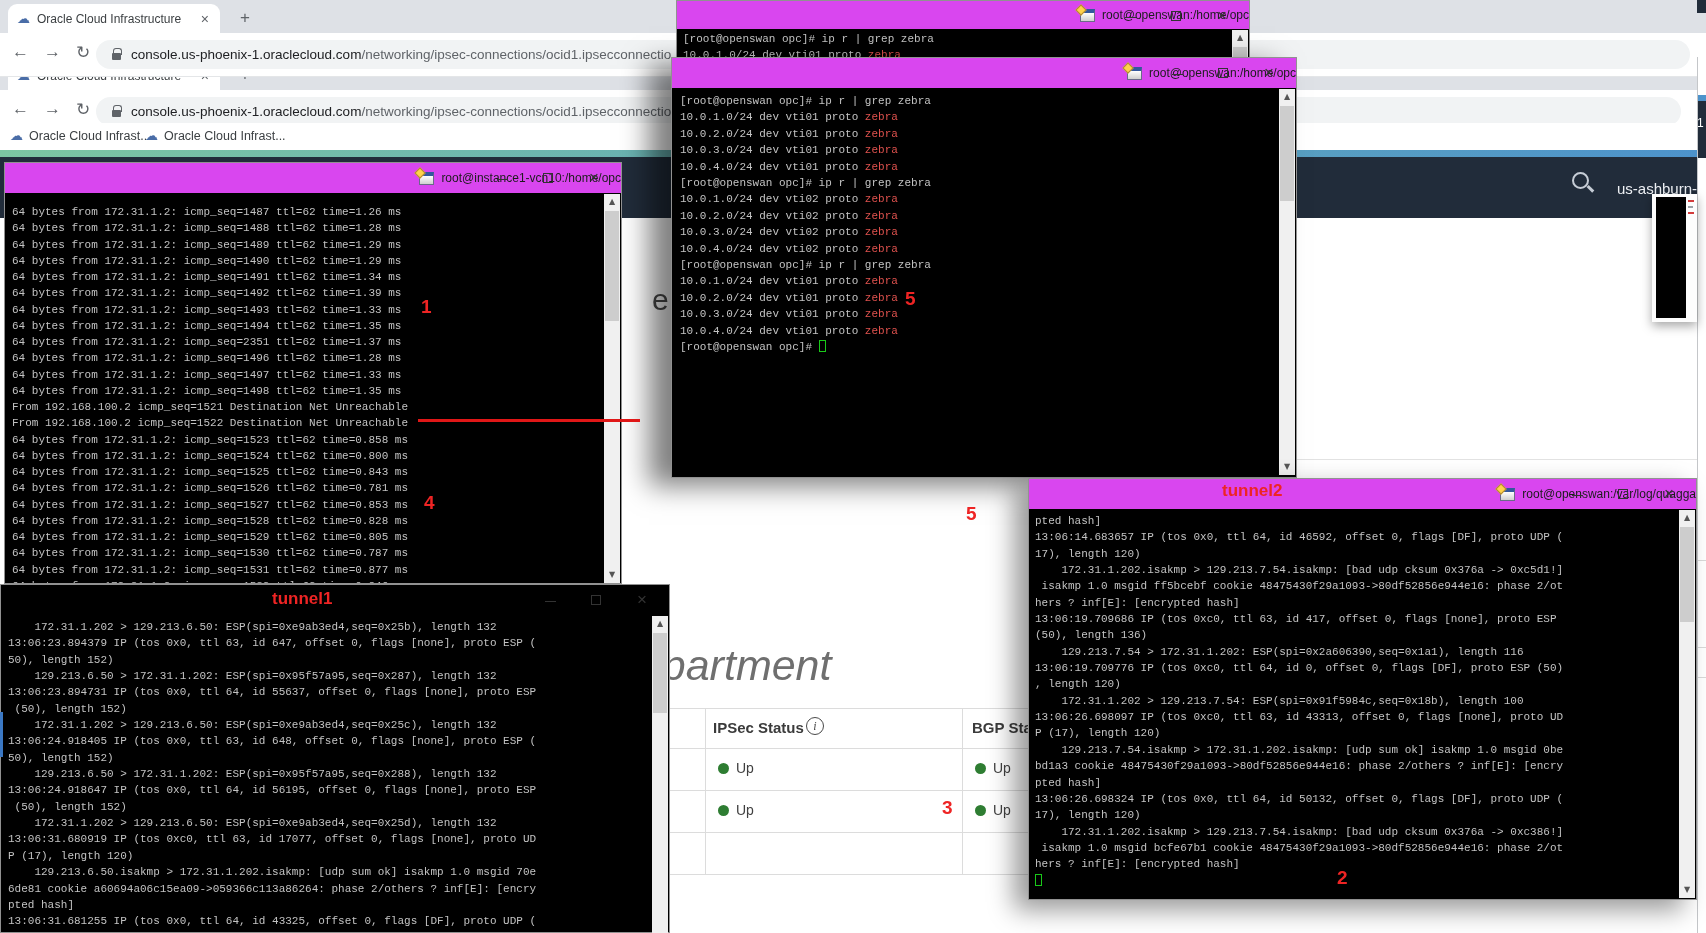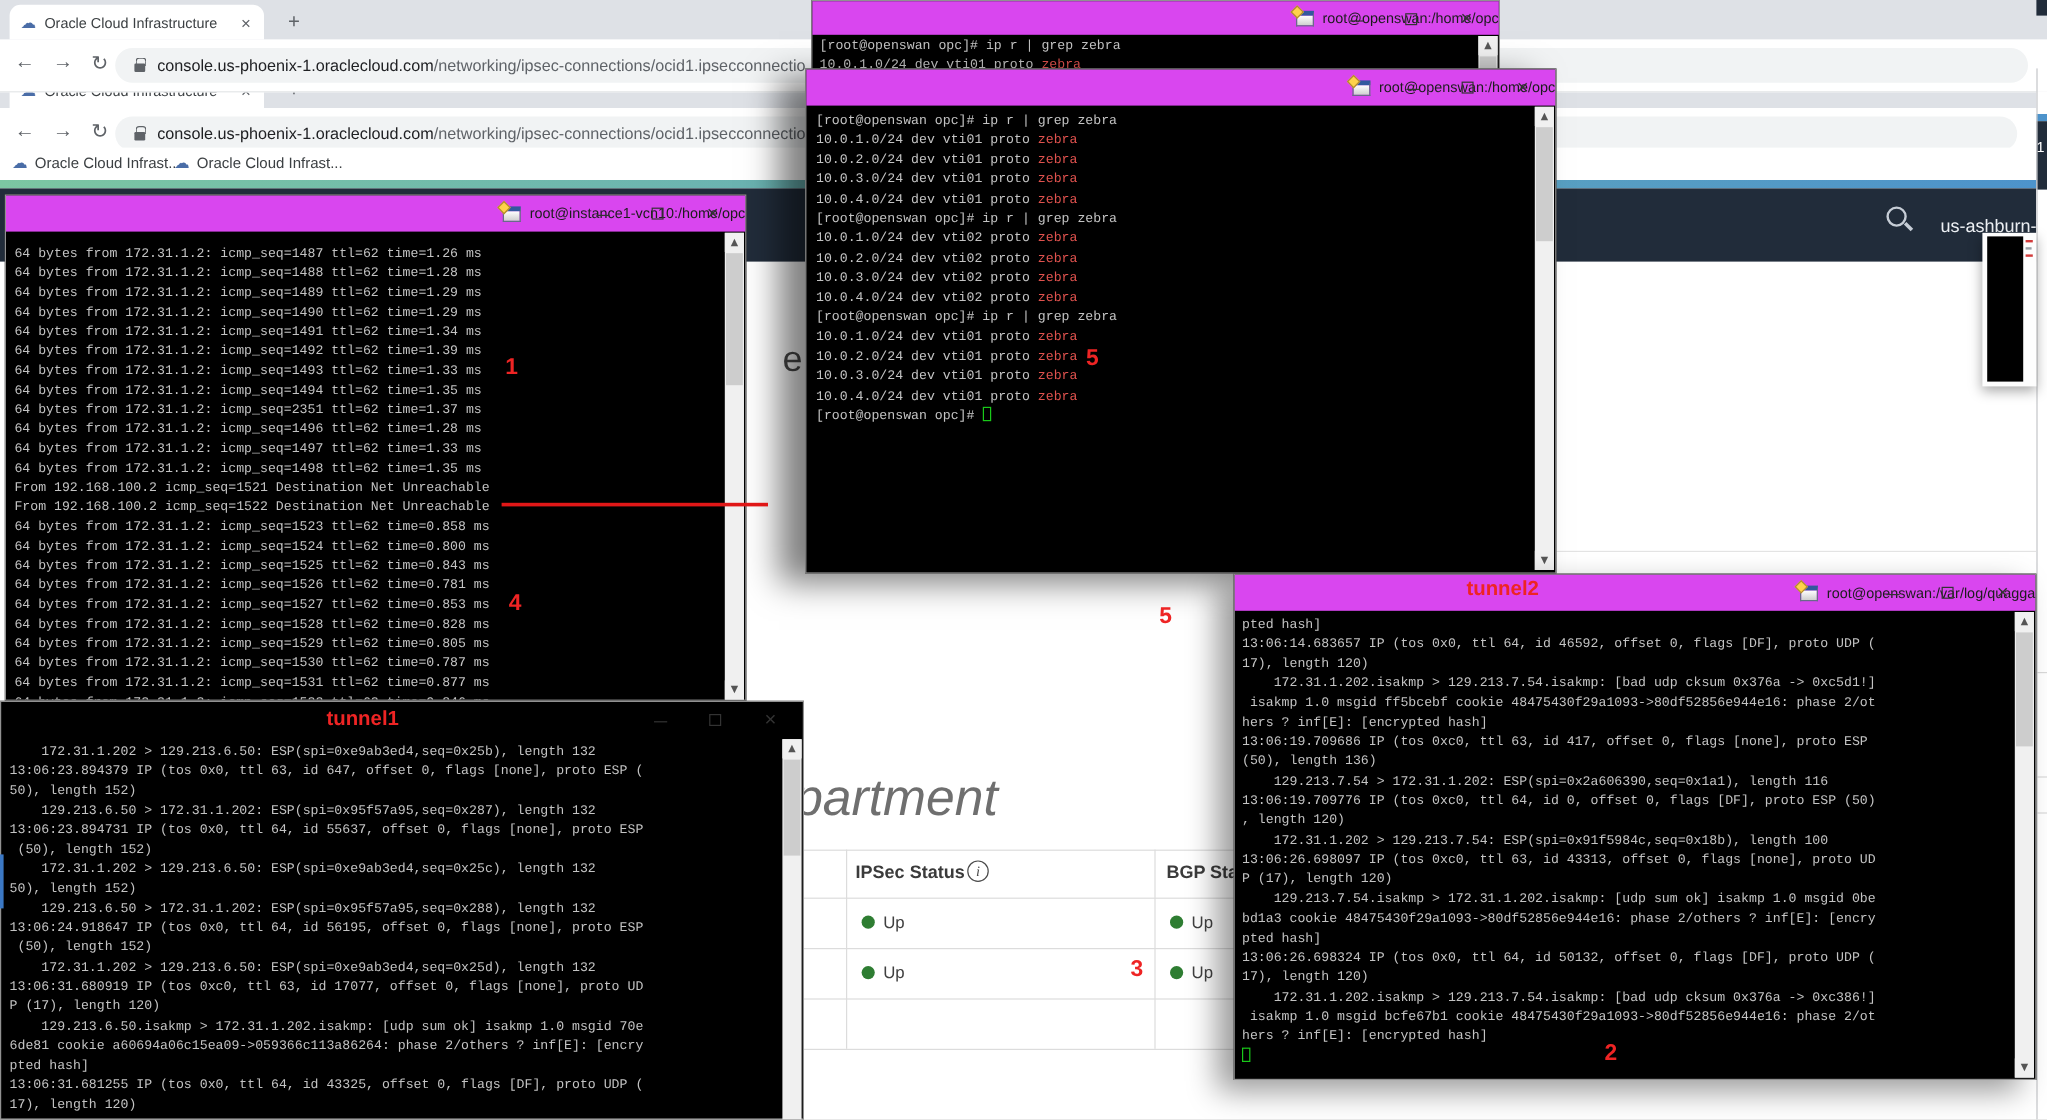--- a/index.html
+++ b/index.html
@@ -326,20 +326,21 @@
     <div class="wbtn b-max"><span></span></div>
     <div class="wbtn b-close">×</div>
     <div class="tcontent">
         <div class="tline">    172.31.1.202 &gt; 129.213.6.50: ESP(spi=0xe9ab3ed4,seq=0x25b), length 132</div>
         <div class="tline">13:06:23.894379 IP (tos 0x0, ttl 63, id 647, offset 0, flags [none], proto ESP (</div>
         <div class="tline">50), length 152)</div>
         <div class="tline">    129.213.6.50 &gt; 172.31.1.202: ESP(spi=0x95f57a95,seq=0x287), length 132</div>
         <div class="tline">13:06:23.894731 IP (tos 0x0, ttl 64, id 55637, offset 0, flags [none], proto ESP</div>
         <div class="tline"> (50), length 152)</div>
         <div class="tline">    172.31.1.202 &gt; 129.213.6.50: ESP(spi=0xe9ab3ed4,seq=0x25c), length 132</div>
+        <div class="tline">13:06:24.918405 IP (tos 0x0, ttl 63, id 648, offset 0, flags [none], proto ESP (</div>
         <div class="tline">50), length 152)</div>
         <div class="tline">    129.213.6.50 &gt; 172.31.1.202: ESP(spi=0x95f57a95,seq=0x288), length 132</div>
         <div class="tline">13:06:24.918647 IP (tos 0x0, ttl 64, id 56195, offset 0, flags [none], proto ESP</div>
         <div class="tline"> (50), length 152)</div>
         <div class="tline">    172.31.1.202 &gt; 129.213.6.50: ESP(spi=0xe9ab3ed4,seq=0x25d), length 132</div>
         <div class="tline">13:06:31.680919 IP (tos 0xc0, ttl 63, id 17077, offset 0, flags [none], proto UD</div>
         <div class="tline">P (17), length 120)</div>
         <div class="tline">    129.213.6.50.isakmp &gt; 172.31.1.202.isakmp: [udp sum ok] isakmp 1.0 msgid 70e</div>
         <div class="tline">6de81 cookie a60694a06c15ea09-&gt;059366c113a86264: phase 2/others ? inf[E]: [encry</div>
         <div class="tline">pted hash]</div>

